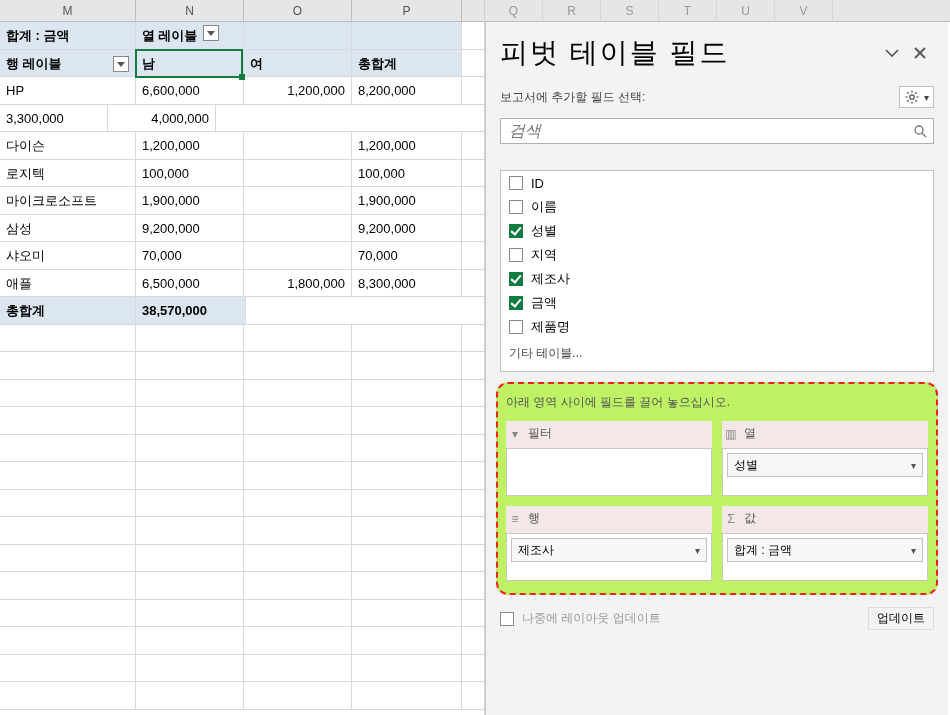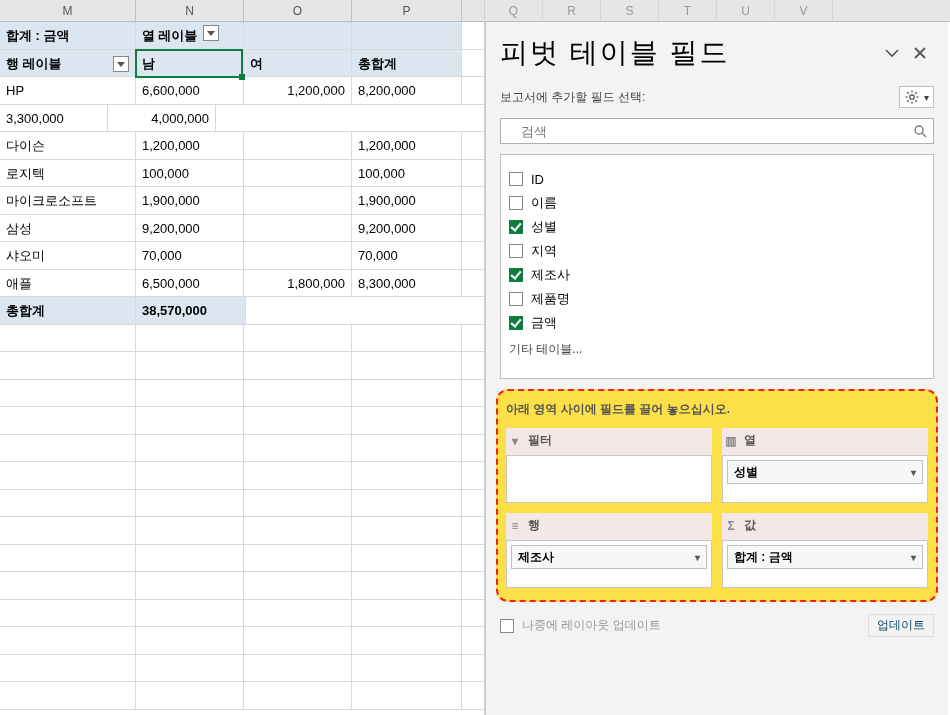--- a/index.html
+++ b/index.html
@@ -174,33 +174,33 @@
     display: flex;
     border: 1px solid #b0b0b0;
     background: #fff;
     height: 26px;
     align-items: center;
     padding: 0 6px;
   }
   .search-box input {
     border: none;
     flex: 1;
-    font-size: 13px;
+    font-size: 16px;
     outline: none;
+    font-style: italic;
     color: #888;
     background: transparent;
-    margin-left: 12px;
   }
 
   .field-list {
-    margin: 0 14px 10px 14px;
+    margin: 16px 14px 10px 14px;
     border: 1px solid #c0c0c0;
     background: #fff;
-    padding: 12px 8px;
-    height: 225px;
+    padding: 0 8px;
+    height: 202px;
   }
   .field-list .fld {
     display: flex;
     align-items: center;
     height: 24px;
     font-size: 13px;
     cursor: pointer;
   }
   .chk {
     width: 14px; height: 14px;
@@ -226,23 +226,22 @@
     margin-top: 6px;
     font-size: 12px;
     color: #444;
   }
 
   
   .drop-zone-wrap {
     margin: 0 10px 6px 10px;
     border: 2px dashed #e22;
     border-radius: 12px;
-    background: #fde047;
+    background: #bef264;
     padding: 10px 8px 12px 8px;
-    font-weight: bold;
   }
   .drop-instruction {
     font-size: 12px;
     color: #555;
     margin-bottom: 10px;
   }
   .drop-grid {
     display: grid;
     grid-template-columns: 1fr 1fr;
     grid-template-rows: 1fr 1fr;
@@ -284,21 +283,21 @@
     align-items: center;
     padding: 6px 14px;
     font-size: 12px;
     color: #999;
     gap: 0;
   }
   .defer-row .upd-btn {
     margin-left: auto;
     border: 1px solid #ddd;
     background: #f3f3f3;
-    color: #0c4a6e;
+    color: #000000;
     padding: 2px 8px;
     font-size: 12px;
   }
 
   svg { display: block; }
 </style>
 </head>
 <body>
 
 <div class="sheet-right-cols">
@@ -547,26 +546,26 @@
         </div>
         <div class="fld">
           <span class="chk"></span>
           <span>지역</span>
         </div>
         <div class="fld">
           <span class="chk checked"></span>
           <span>제조사</span>
         </div>
         <div class="fld">
+          <span class="chk checked"></span>
+          <span>금액</span>
+        </div>
+        <div class="fld">
           <span class="chk"></span>
           <span>제품명</span>
-        </div>
-        <div class="fld">
-          <span class="chk checked"></span>
-          <span>금액</span>
         </div>
       </div>
     <div class="other-tables">기타 테이블...</div>
   </div>
 
   <div class="drop-zone-wrap">
     <div class="drop-instruction">아래 영역 사이에 필드를 끌어 놓으십시오.</div>
     <div class="drop-grid">
       <div class="drop-area">
         <div class="da-head">

